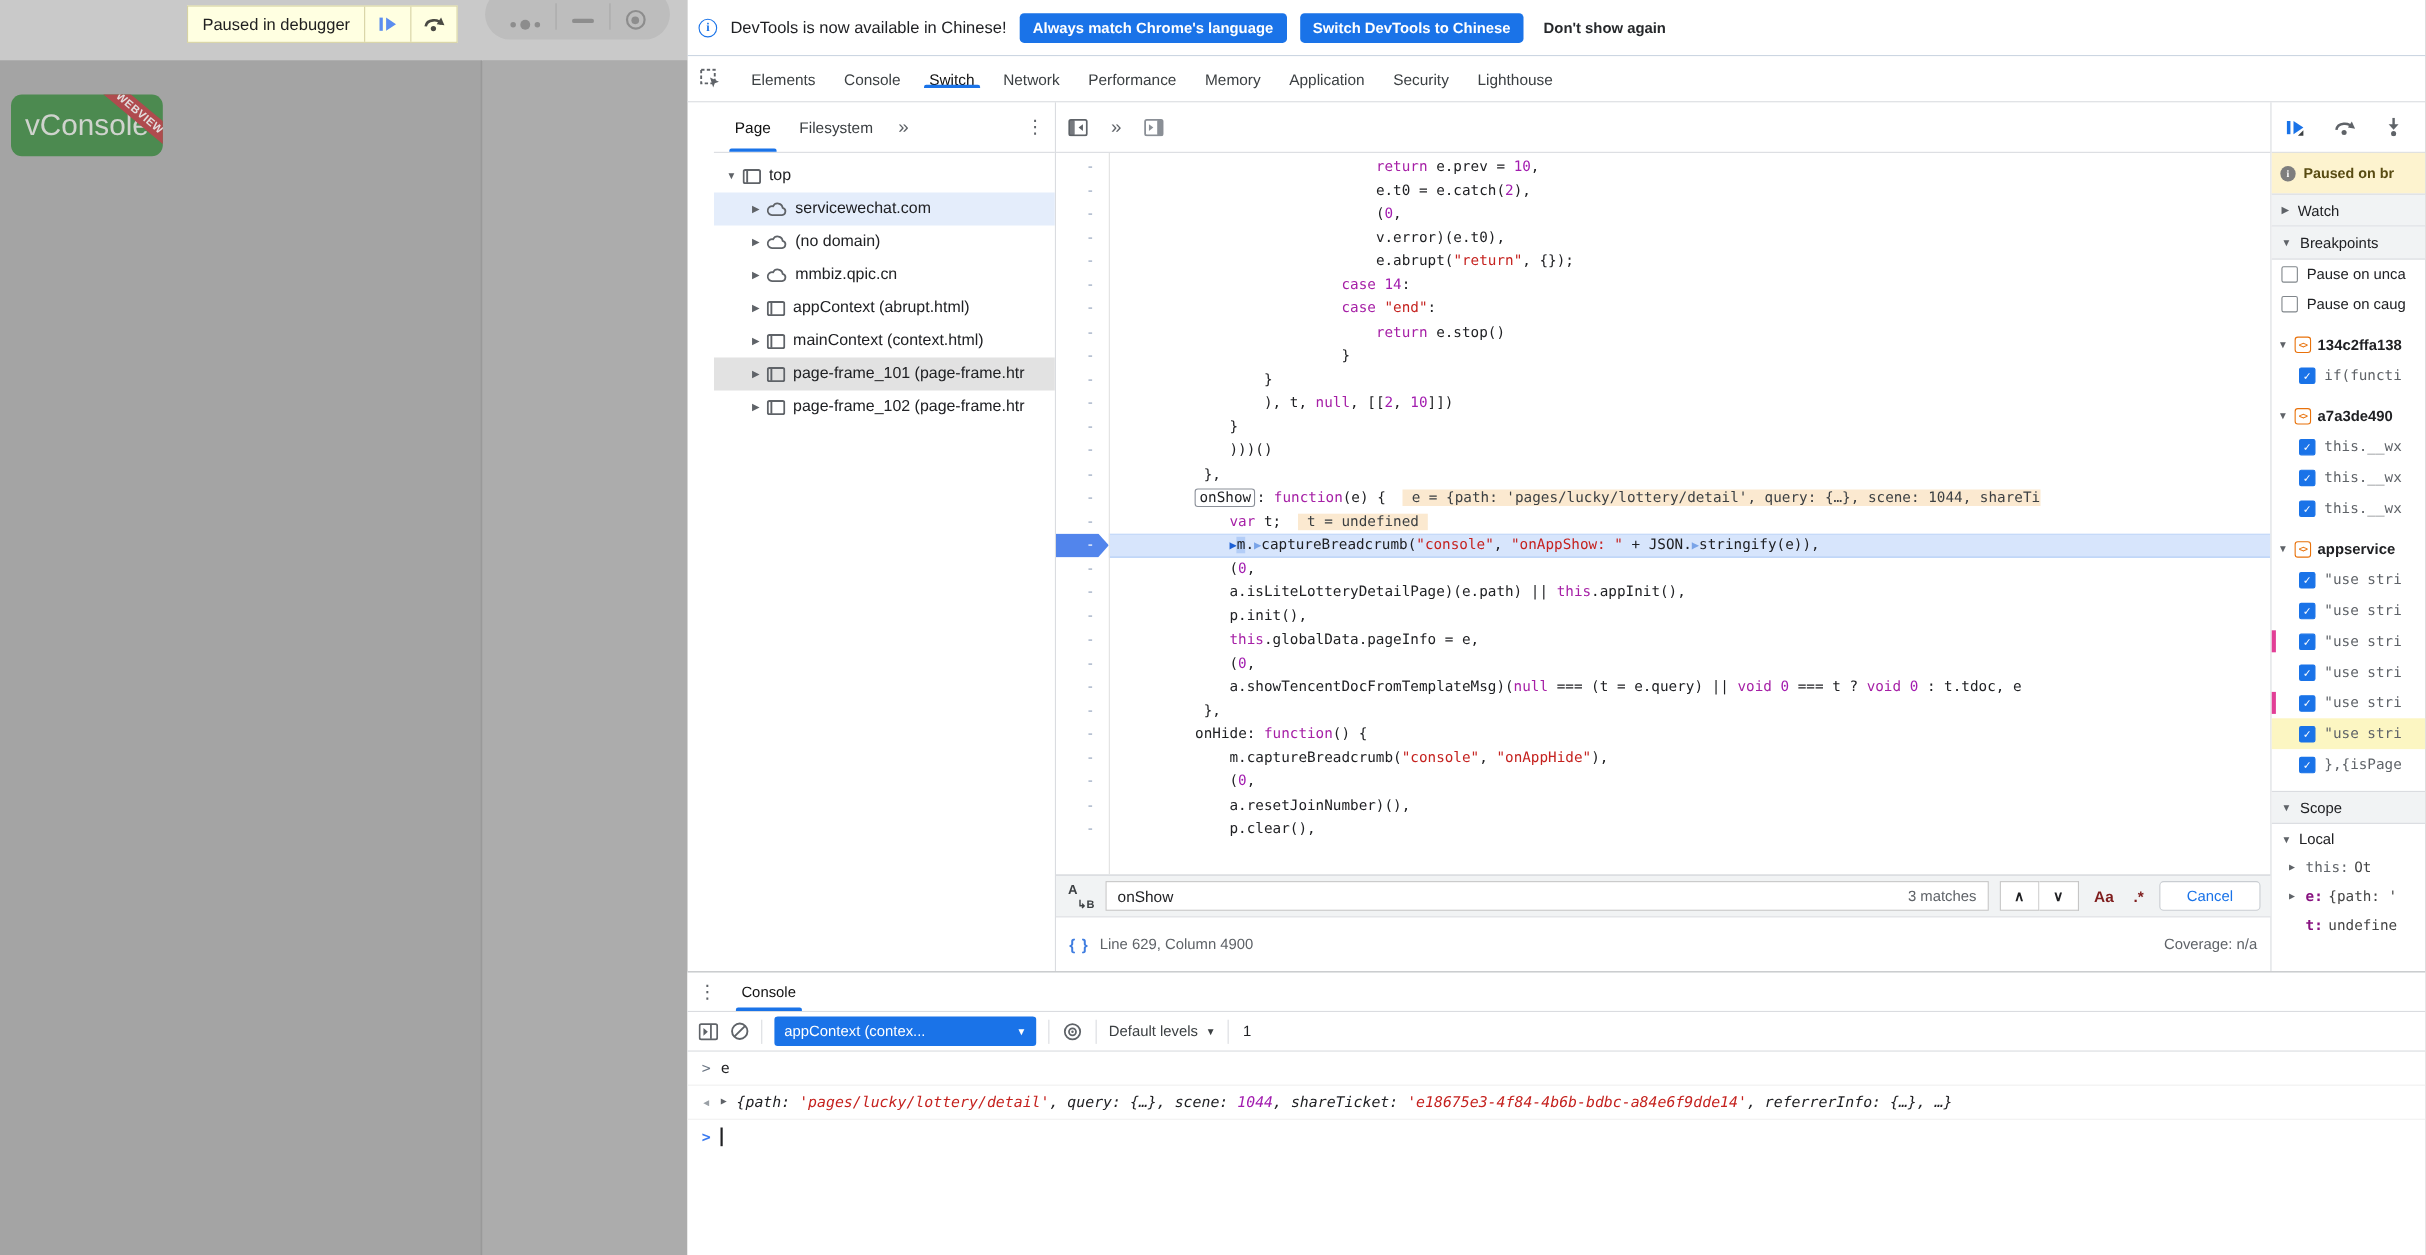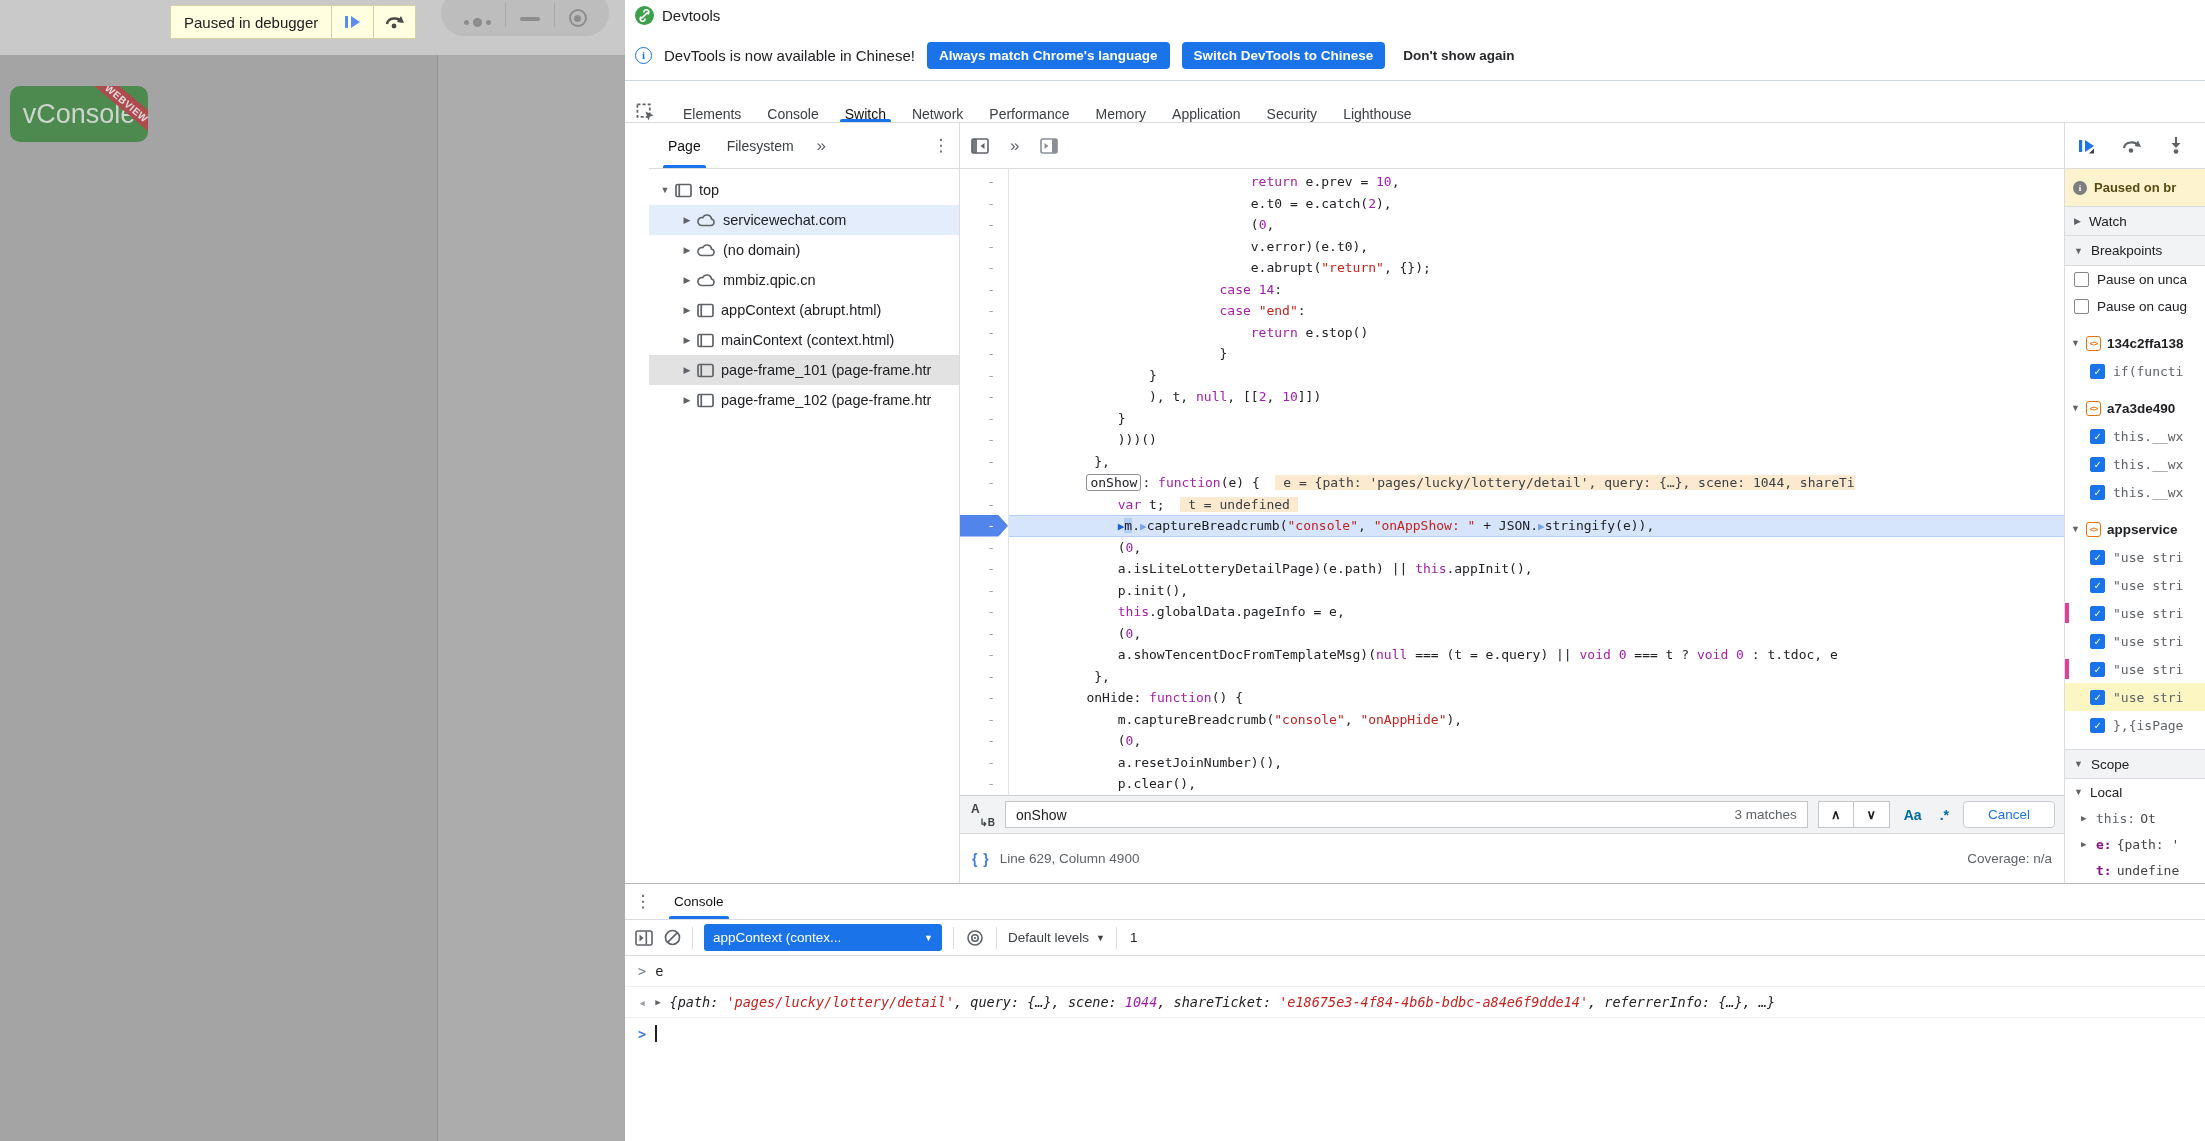--- a/index.html
+++ b/index.html
@@ -35,21 +35,21 @@
 
   .dt-title { height:30px; display:flex; align-items:center; gap:8px; padding-left:10px; flex:0 0 30px; }
   .dt-title-text { font-size:15px; color:#202124; }
 
   .dt-info { height:51px; flex:0 0 51px; display:flex; align-items:center; gap:12px; padding-left:10px; border-bottom:1px solid #ccd6e2; }
   .info-i { width:17px; height:17px; border:1.5px solid #1a73e8; border-radius:50%; color:#1a73e8; font-size:11px; font-weight:700; display:flex; align-items:center; justify-content:center; font-family:"Liberation Serif",serif; }
   .info-msg { font-size:15px; }
   .blue-btn { background:#1a73e8; color:#fff; font-weight:700; font-size:13.5px; padding:6px 12px; border-radius:4px; border:none; font-family:inherit; }
   .dismiss-btn { font-size:13.5px; font-weight:600; color:#26282b; padding:6px 6px; background:none; border:none; font-family:inherit; }
 
-  .dt-tabs { height:42px; flex:0 0 42px; display:flex; align-items:flex-end; border-bottom:1px solid #dadce0; }
+  .dt-tabs { height:42px; flex:0 0 42px; display:flex; align-items:center; border-bottom:1px solid #dadce0; }
   .icon-btn { width:40px; display:flex; align-items:center; justify-content:center; }
   .tab { padding:0 13px; display:flex; align-items:center; font-size:14px; color:#3c4043; position:relative; white-space:nowrap; }
   .tab.active { color:#111; }
   .tab.active::after { content:""; position:absolute; left:8px; right:8px; bottom:0; height:3px; background:#1a73e8; border-radius:2px 2px 0 0; }
   .vsep { width:1px; background:#dadce0; margin:9px 2px; }
 
   .dt-body { flex:1; display:flex; min-height:0; }
 
   
   .navigator { width:335px; flex:0 0 335px; border-right:1px solid #dadce0; display:flex; flex-direction:column;padding-left:24px; }
@@ -86,21 +86,21 @@
   .t-tm { background:#b3cdf7; }
 
   .findbar { height:38px; flex:0 0 38px; background:#f1f3f4; border-top:1px solid #cdd1d6; display:flex; align-items:center; gap:10px; padding:0 9px; }
   .fr-icon { width:26px; height:26px; position:relative; color:#3c4043; flex:0 0 26px; }
   .fr-icon .a { position:absolute; left:2px; top:0px; font-size:12px; font-weight:700; }
   .fr-icon .b { position:absolute; right:0px; bottom:0px; font-size:10px; font-weight:700; }
   .find-input { flex:1; height:27px; background:#fff; border:1px solid #c6c6c6; display:flex; align-items:center; padding:0 10px; font-size:14px; }
   .matches { margin-left:auto; color:#5f6368; font-size:13.5px; }
   .step-btn { width:36px; height:27px; background:#fff; border:1px solid #c6c6c6; display:flex; align-items:center; justify-content:center; font-size:13px; font-weight:700; color:#202124; }
   .step-btn + .step-btn { border-left:none; }
-  .toggle-txt { font-size:14px; font-weight:700; color:#0369a1; padding:0 4px; }
+  .toggle-txt { font-size:14px; font-weight:700; color:#7f1d1d; padding:0 4px; }
   .cancel-btn { border:1px solid #c9cdd2; background:#fff; color:#1a73e8; font-size:13.5px; padding:5px 24px; border-radius:4px; font-family:inherit; }
 
   .statusbar { height:50px; flex:0 0 50px; border-top:1px solid #dadce0; display:flex; align-items:center; gap:10px; padding:0 12px; font-size:13.5px; color:#5f6368; }
   .curly { color:#3f7de0; font-weight:700; font-size:14px; letter-spacing:1px; }
 
   
   .dbg { width:140px; flex:0 0 140px; display:flex; flex-direction:column; overflow:hidden; font-size:13.5px; }
   .dbg-toolbar { height:46px; flex:0 0 46px; border-bottom:1px solid #dadce0; display:flex; align-items:center; gap:27px; padding-left:13px; overflow:hidden; }
   .banner { height:37px; flex:0 0 37px; background:#fdf3cf; display:flex; align-items:center; gap:7px; padding-left:8px; font-weight:700; font-size:13px; color:#584b12; white-space:nowrap; overflow:hidden; }
   .banner-i { width:14px; height:14px; flex:0 0 14px; border-radius:50%; background:#7e7e7e; color:#fff; font-size:9px; font-weight:700; display:flex; align-items:center; justify-content:center; font-family:"Liberation Serif",serif; }
@@ -179,27 +179,20 @@
     </div>
 </div>
 
 <div class="vconsole" id="vconsole" style="background: rgb(76, 138, 80);">
   <span class="vconsole-label">vConsole</span>
   <span class="vc-ribbon" id="vc-ribbon" style="background: rgb(175, 75, 78);">WEBVIEW</span>
 </div>
 
 <div class="devtools">
 
-  <div class="dt-title">
-    <svg width="19" height="19" viewBox="0 0 20 20">
-      <circle cx="10" cy="10" r="10" fill="#3da04a"></circle>
-      <path d="M7.2 12.8 L12.8 7.2 M9.4 6.2 a2.6 2.6 0 1 1 4.4 2.2 M10.6 13.8 a2.6 2.6 0 1 1 -4.4 -2.2" fill="none" stroke="#fff" stroke-width="1.7" stroke-linecap="round"></path>
-    </svg>
-    <span class="dt-title-text">Devtools</span>
-  </div>
 
   <div class="dt-info">
     <span class="info-i">i</span>
     <span class="info-msg">DevTools is now available in Chinese!</span>
     <button class="blue-btn">Always match Chrome's language</button>
     <button class="blue-btn">Switch DevTools to Chinese</button>
     <button class="dismiss-btn">Don't show again</button>
   </div>
 
   <div class="dt-tabs">

